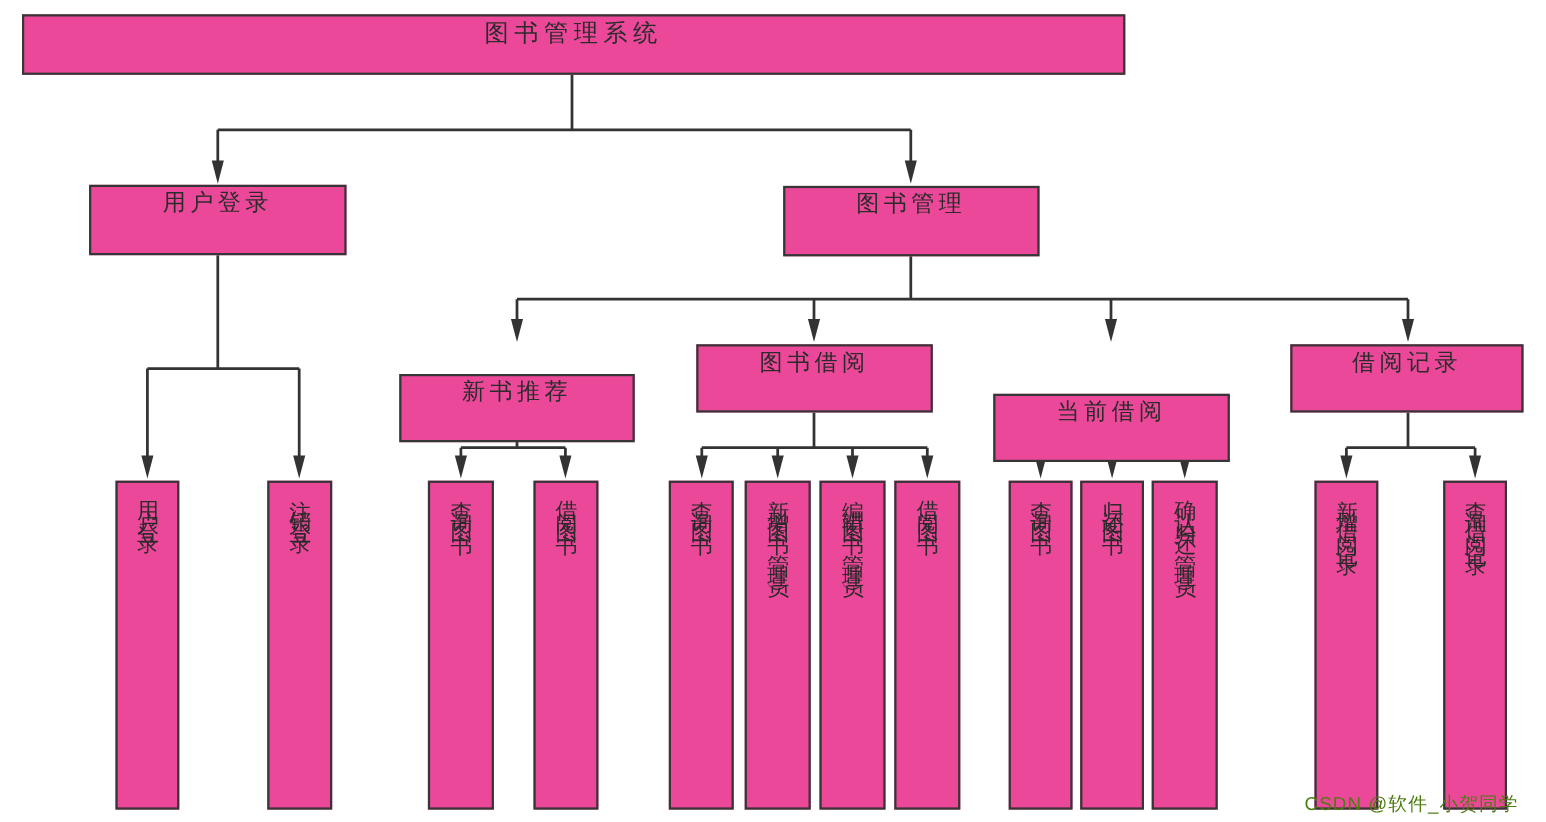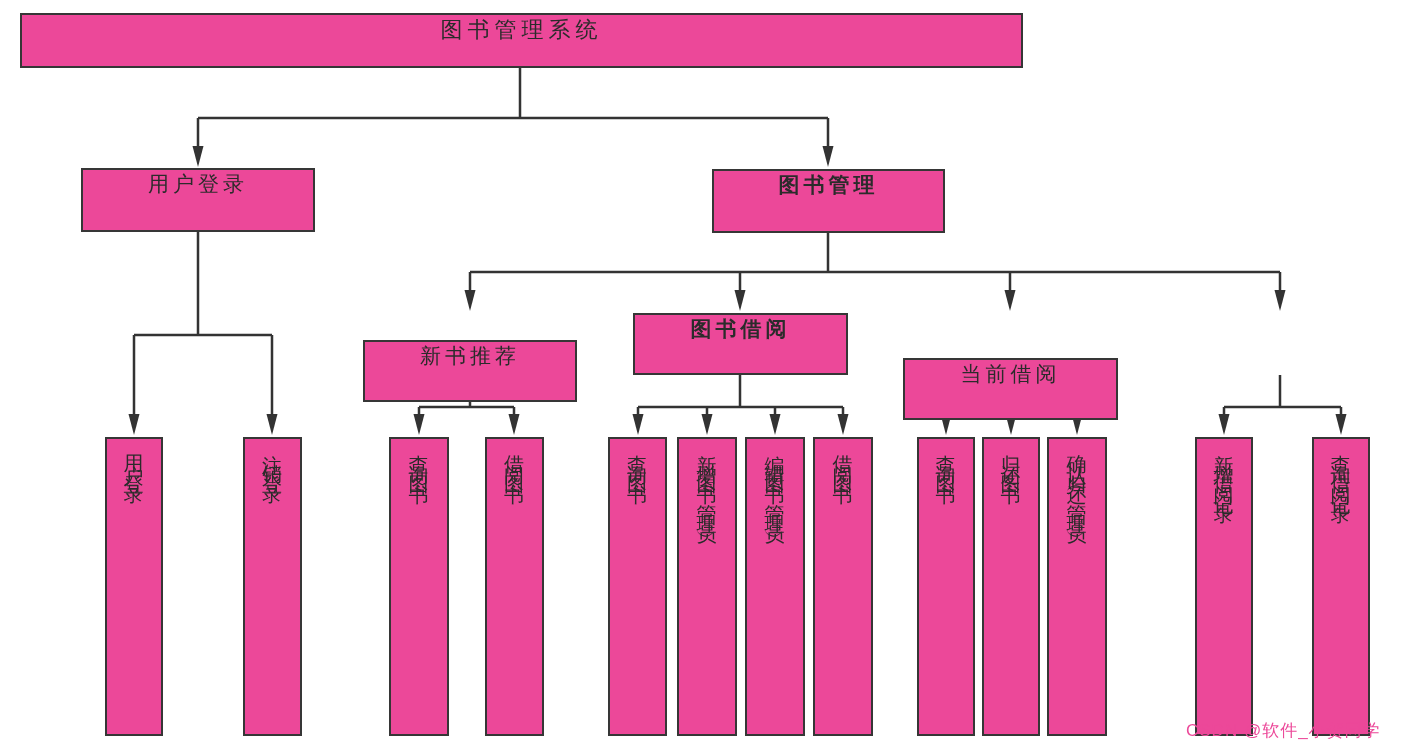--- a/index.html
+++ b/index.html
@@ -26,21 +26,21 @@
     letter-spacing:10px;
     line-height:1.1;
     white-space:nowrap;
   }
   .watermark{
     position:absolute;
     left:1186px;
     top:719px;
     font-size:17px;
     letter-spacing:1px;
-    color:#ec4899;
+    color:#4d7c0f;
     z-index:5;
     white-space:nowrap;
   }
 </style>
 </head>
 <body>
 
 <div class="canvas">
 
   <svg class="connectors" width="1405" height="747" viewBox="0 0 1405 747" xmlns="http://www.w3.org/2000/svg">
@@ -83,32 +83,35 @@
     </g>
   </svg>
 
   <div class="box" style="left:20px;top:13px;width:1003px;height:55px;">
     <span class="root-label">图书管理系统</span>
   </div>
 
   <div class="box" style="left:81px;top:168px;width:234px;height:64px;">
     <span class="h-label">用户登录</span>
   </div>
-  <div class="box" style="left:712px;top:169px;width:233px;height:64px;font-weight:bold;">
+  <div class="box" style="left:712px;top:169px;width:233px;height:64px;">
     <span class="h-label">图书管理</span>
   </div>
 
   <div class="box" style="left:363px;top:313px;width:214px;height:62px;margin-top:27px;">
     <span class="h-label">新书推荐</span>
   </div>
-  <div class="box" style="left:633px;top:313px;width:215px;height:62px;font-weight:bold;">
+  <div class="box" style="left:633px;top:313px;width:215px;height:62px;">
     <span class="h-label">图书借阅</span>
   </div>
   <div class="box" style="left:903px;top:313px;width:215px;height:62px;margin-top:45px;">
     <span class="h-label">当前借阅</span>
+  </div>
+  <div class="box" style="left:1173px;top:313px;width:212px;height:62px;">
+    <span class="h-label">借阅记录</span>
   </div>
 
   <div class="box" style="left:105px;top:437px;width:58px;height:299px;">
     <span class="v-label">用户登录</span>
   </div>
   <div class="box" style="left:243px;top:437px;width:59px;height:299px;">
     <span class="v-label">注销登录</span>
   </div>
 
   <div class="box" style="left:389px;top:437px;width:60px;height:299px;">

